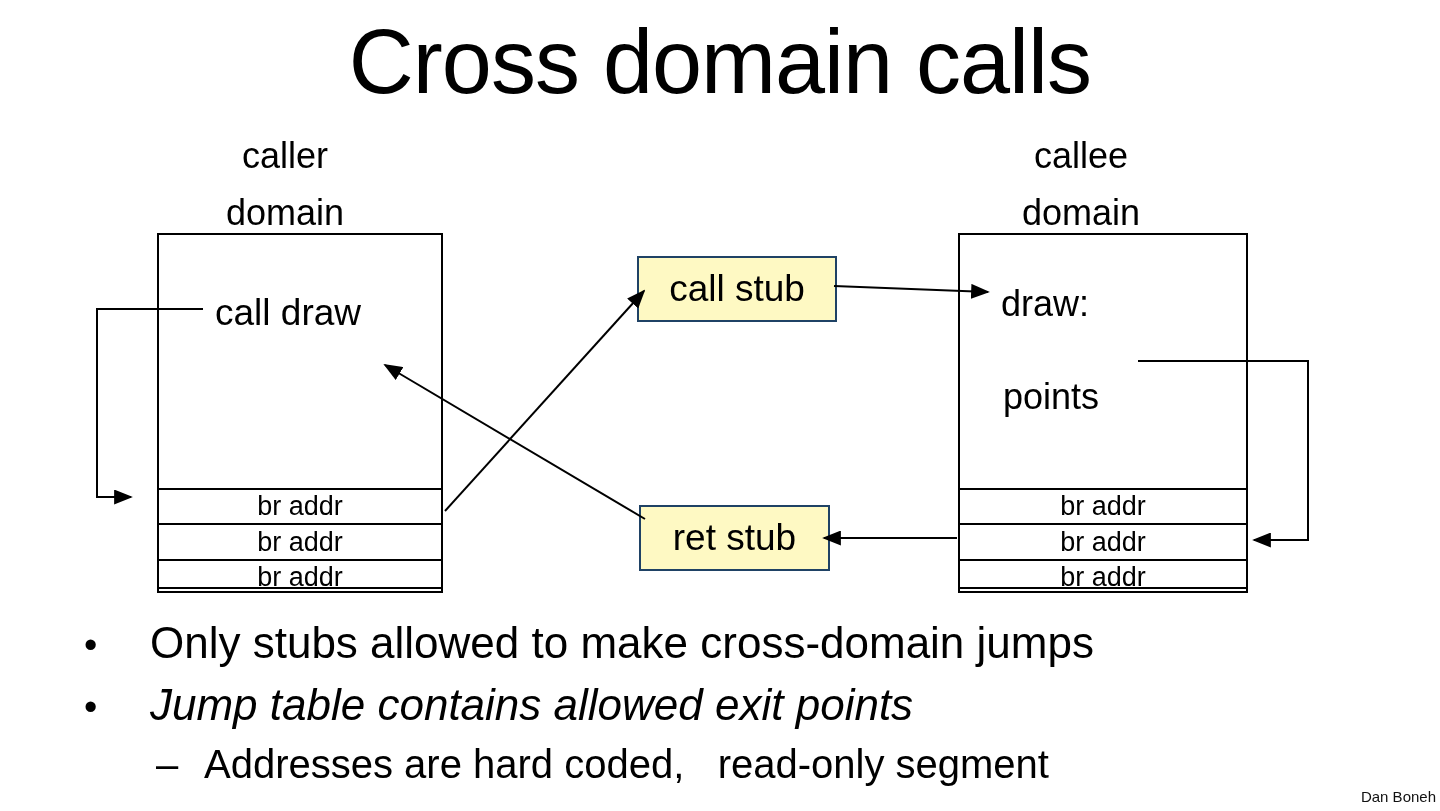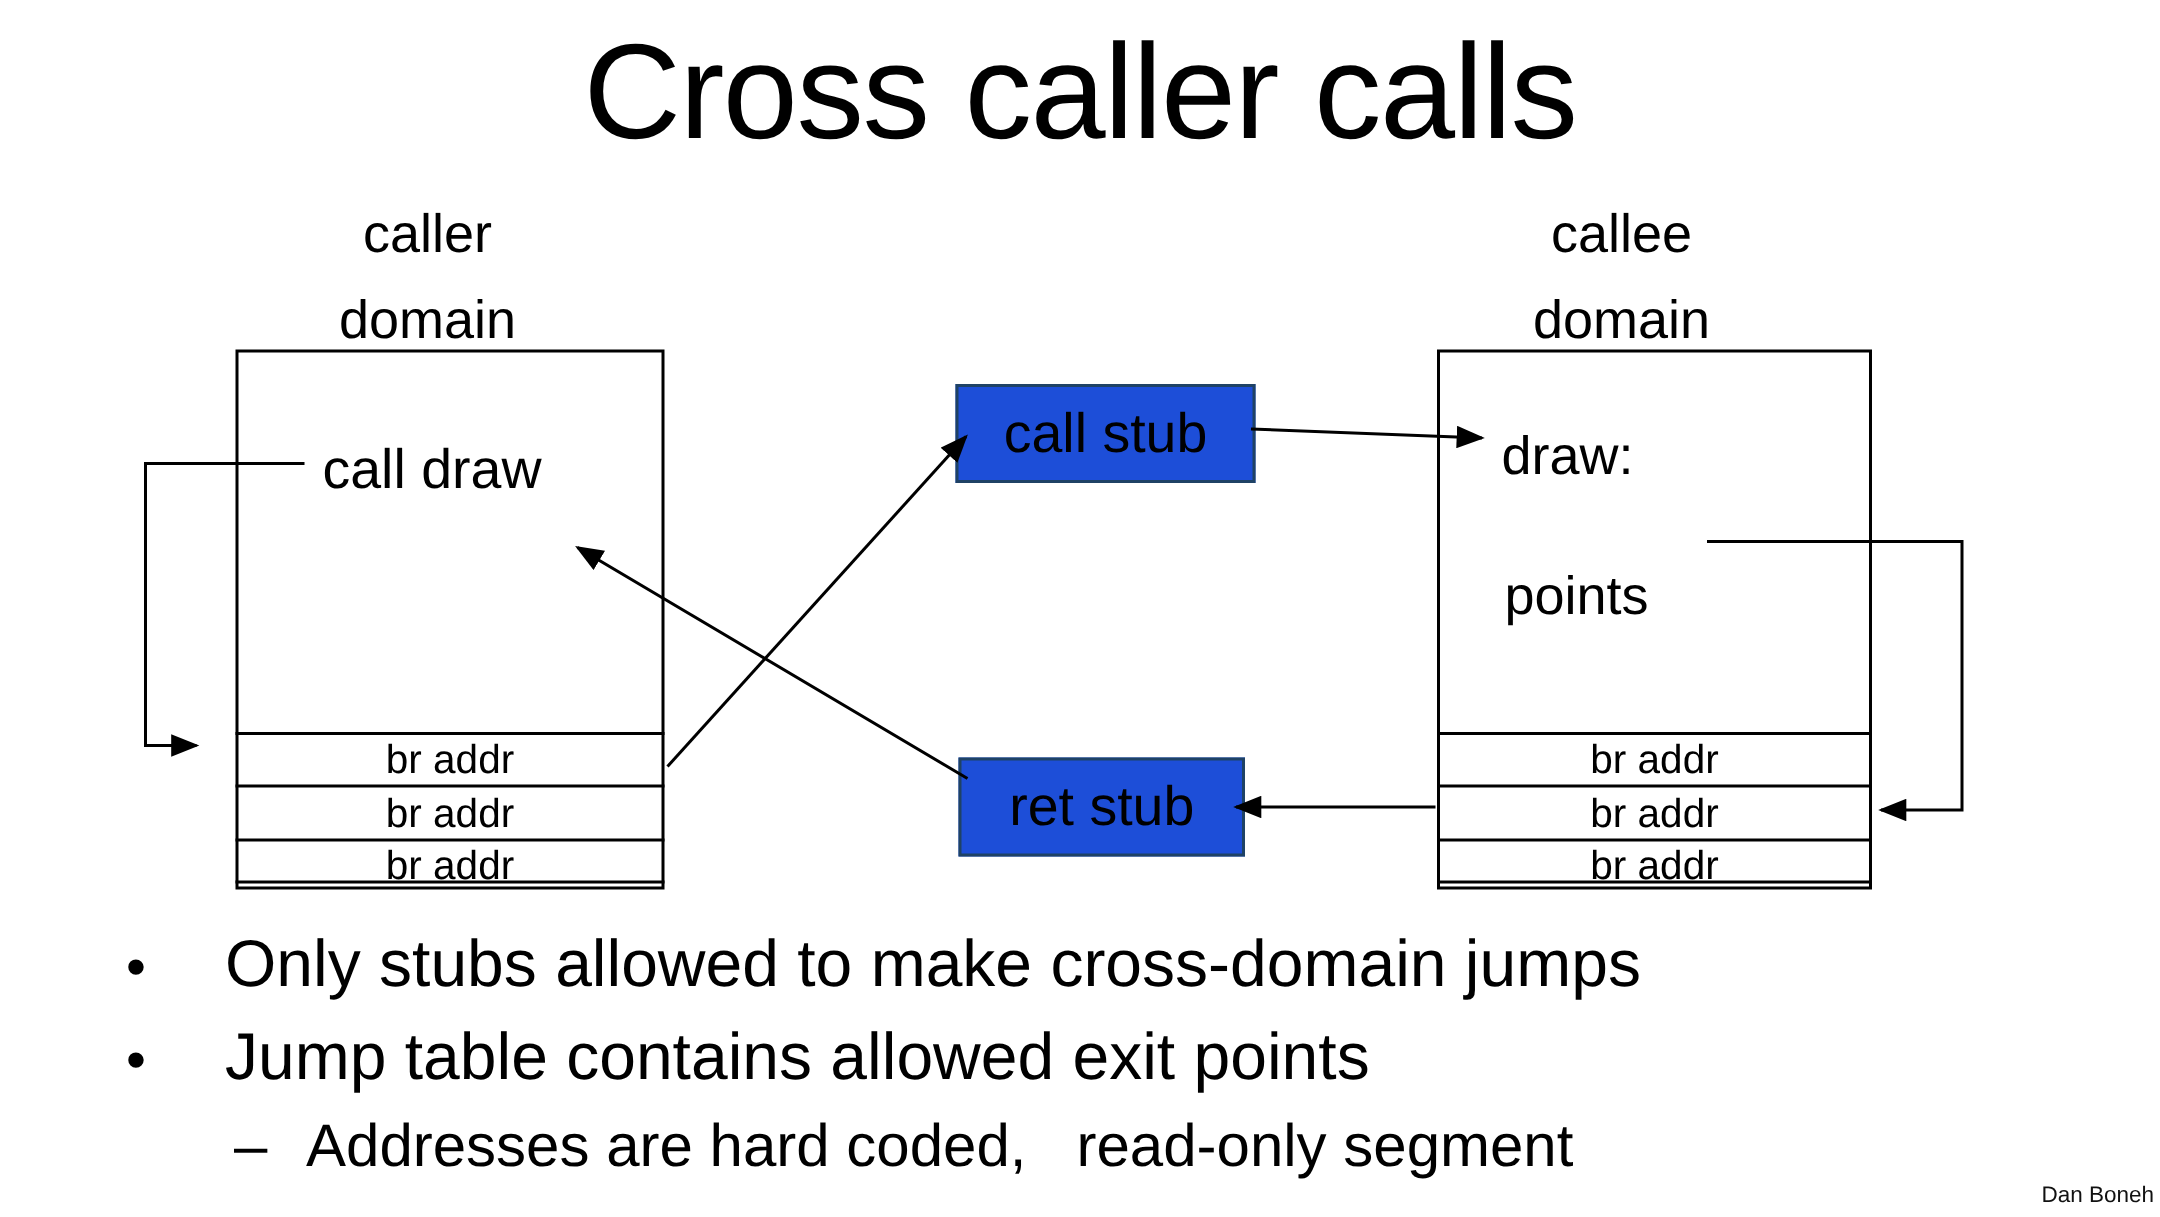--- a/index.html
+++ b/index.html
@@ -14,37 +14,37 @@
     font-size:90px;line-height:100px;letter-spacing:-1px;color:#000;
   }
   .domain-label{
     width:340px;text-align:center;font-size:36px;line-height:57px;top:127px;color:#000;
   }
   .mem-box{border:2px solid #000;background:#fff;}
   .hline{height:2px;background:#000;}
   .row-text{font-size:27px;line-height:32px;text-align:center;color:#000;}
   .code-text{font-size:36px;color:#000;}
   .stub{
-    border:2px solid #1f4265;background:#1d4ed8;
+    border:2px solid #1f4265;background:#fef9c3;
     display:flex;align-items:center;justify-content:center;
     font-size:37px;color:#000;
   }
   .bullet-marker{font-size:38px;color:#000;}
   .bullet-text{font-size:44px;color:#000;}
   .sub-marker{font-size:40px;color:#000;}
   .sub-text{font-size:40px;color:#000;white-space:pre-wrap;}
   .attribution{font-size:15px;color:#111;margin-left:48px;}
   svg.connectors{position:absolute;left:0;top:0;pointer-events:none;}
 </style>
 </head>
 <body>
 
 <div class="stage">
 
-  <div class="abs slide-title">Cross caller calls</div>
+  <div class="abs slide-title">Cross domain calls</div>
 
   <div class="abs domain-label" style="left:115px;">
     <div>caller</div>
     <div>domain</div>
   </div>
   <div class="abs domain-label" style="left:911px;">
     <div>callee</div>
     <div>domain</div>
   </div>
 
@@ -87,20 +87,20 @@
     <path d="M834,286 L988,292" fill="none" stroke="#000000" stroke-width="2" marker-end="url(#arr)"></path>
     <path d="M1138,361 H1308 V540 H1254" fill="none" stroke="#000000" stroke-width="2" marker-end="url(#arr)"></path>
     <path d="M957,538 H824" fill="none" stroke="#000000" stroke-width="2" marker-end="url(#arr)"></path>
     <path d="M645,519 L385,365" fill="none" stroke="#000000" stroke-width="2" marker-end="url(#arr)"></path>
   </svg>
 
   <div class="abs bullet-marker" style="left:84px;top:624px;">•</div>
   <div class="abs bullet-text" style="left:150px;top:618px;">Only stubs allowed to make cross-domain jumps</div>
 
   <div class="abs bullet-marker" style="left:84px;top:686px;">•</div>
-  <div class="abs bullet-text" style="left:150px;top:680px;">Jump table contains allowed exit points</div>
+  <div class="abs bullet-text" style="left:150px;top:680px;font-style:italic;">Jump table contains allowed exit points</div>
 
   <div class="abs sub-marker" style="left:156px;top:742px;">–</div>
   <div class="abs sub-text" style="left:204px;top:742px;">Addresses are hard coded,   read-only segment</div>
 
   <div class="abs attribution" style="right:4px;top:788px;">Dan Boneh</div>
 
 </div>
 
 </body></html>

